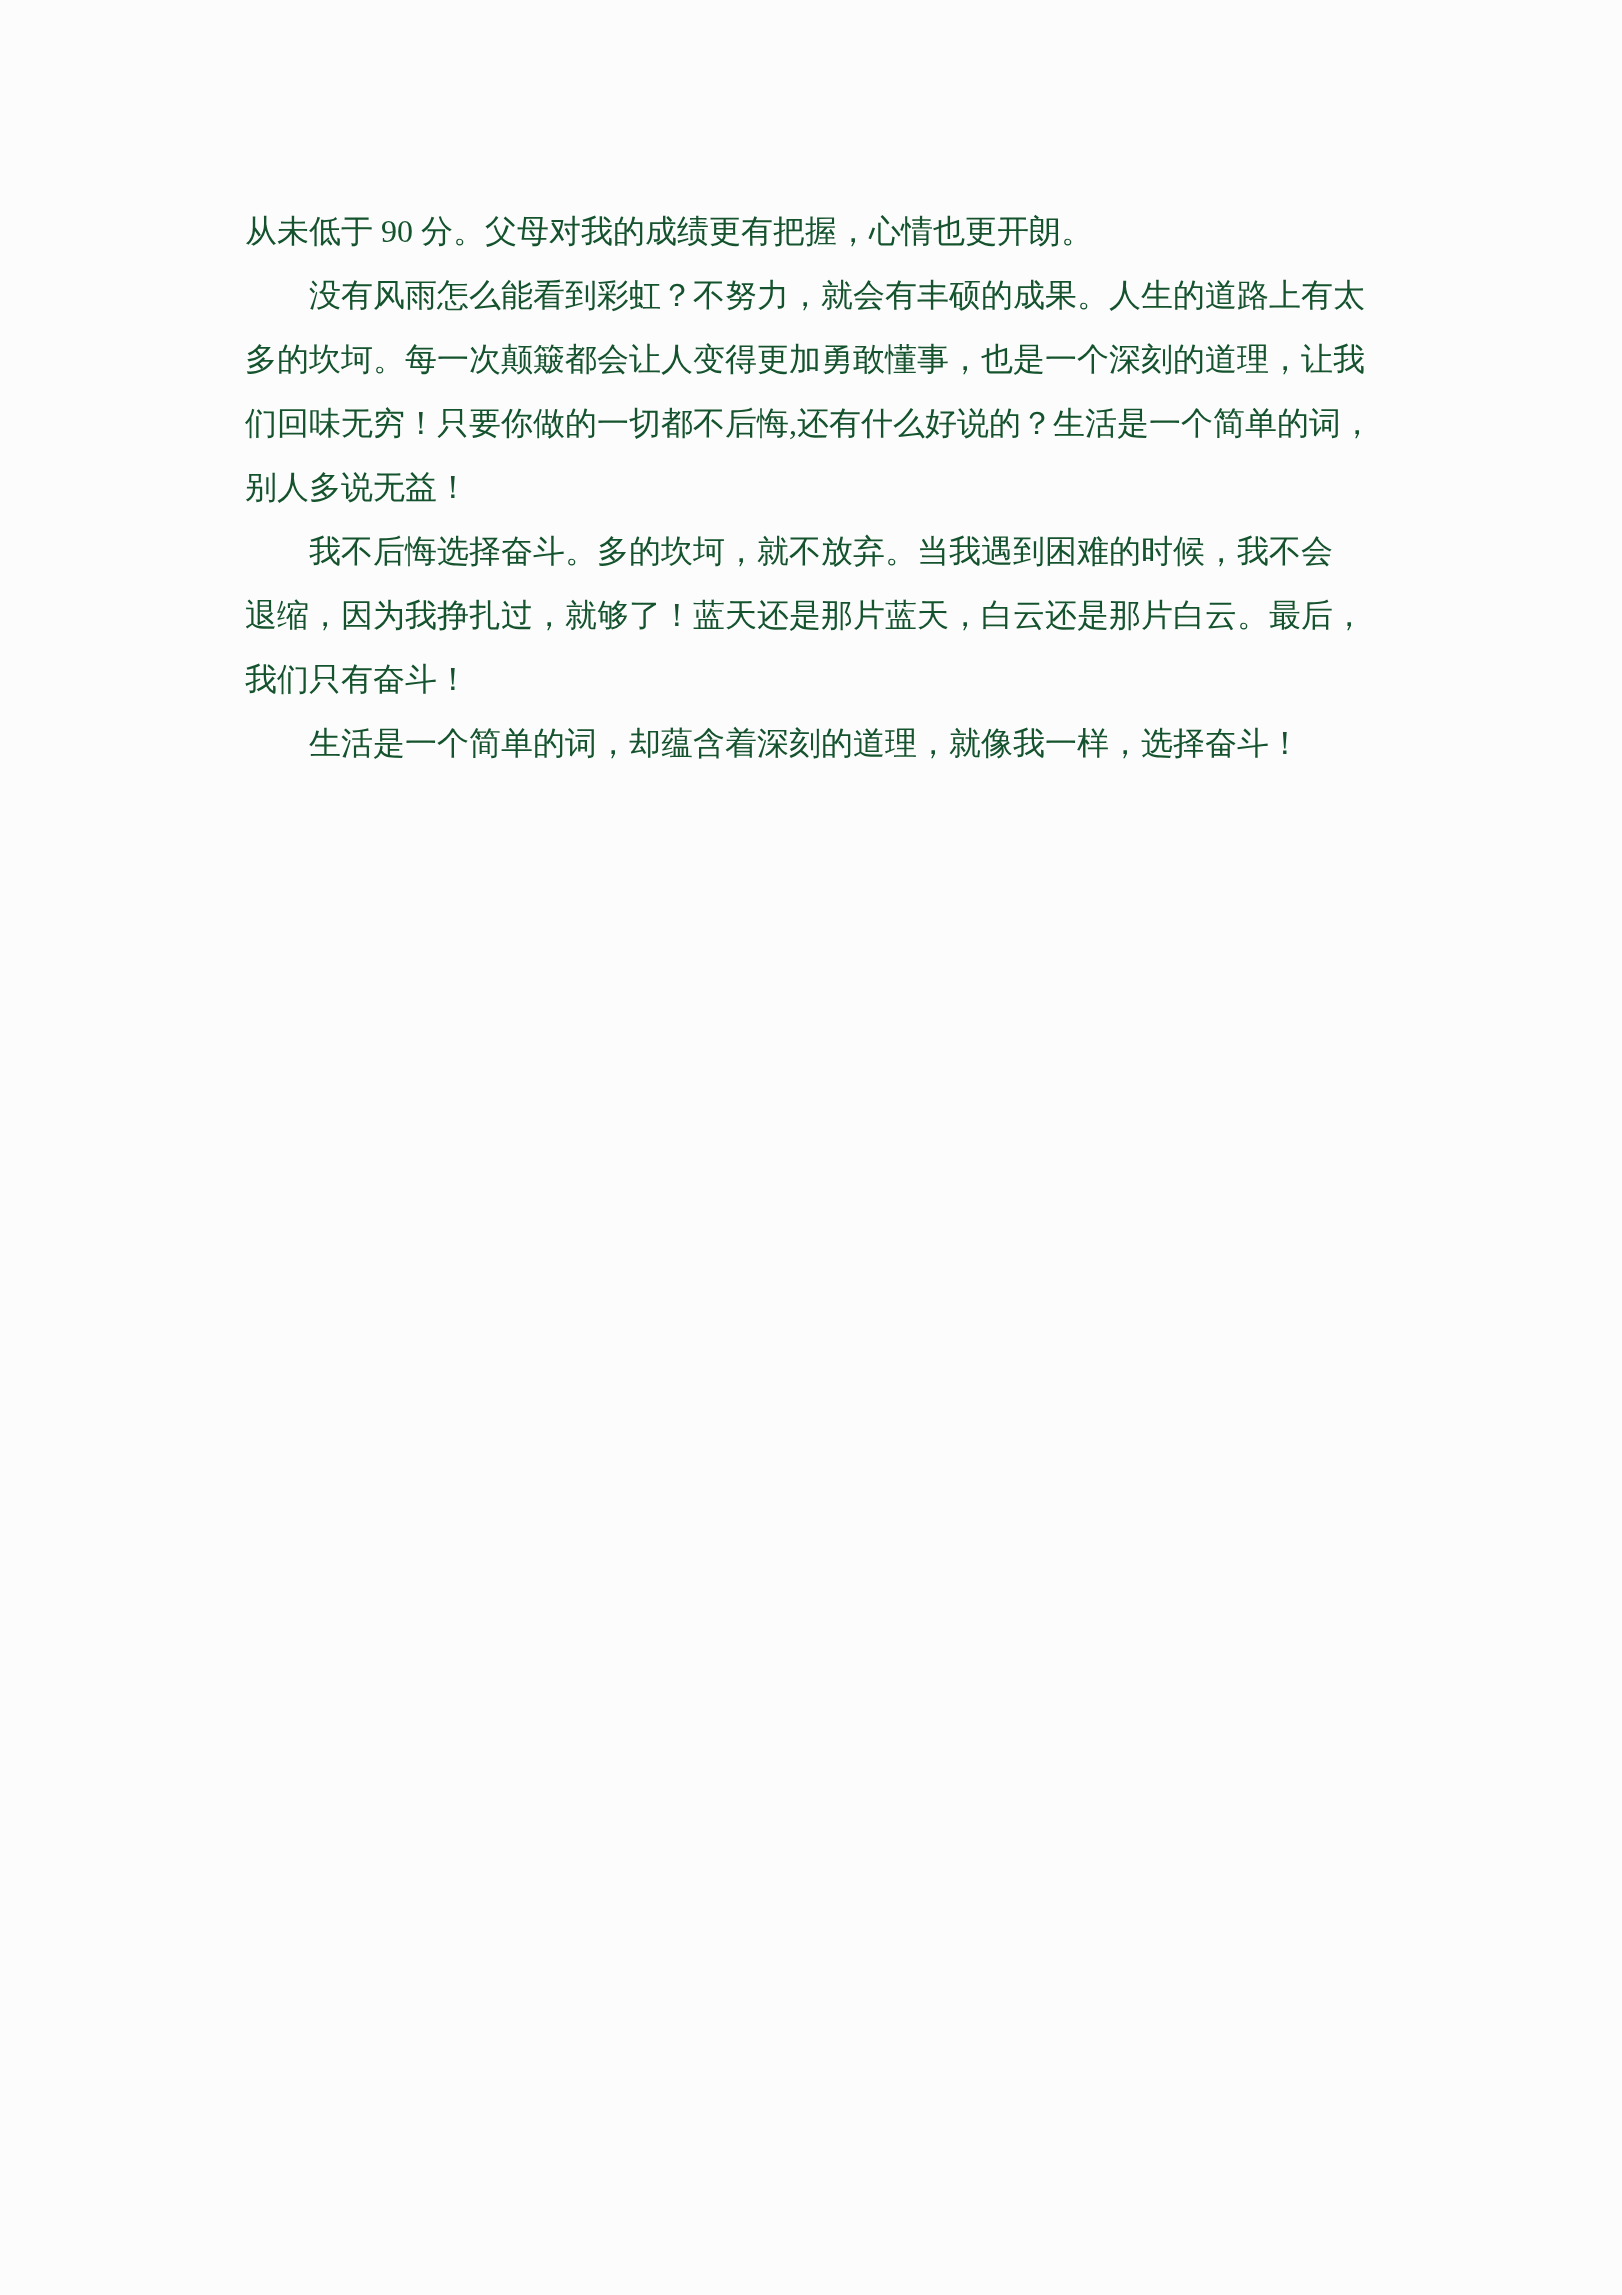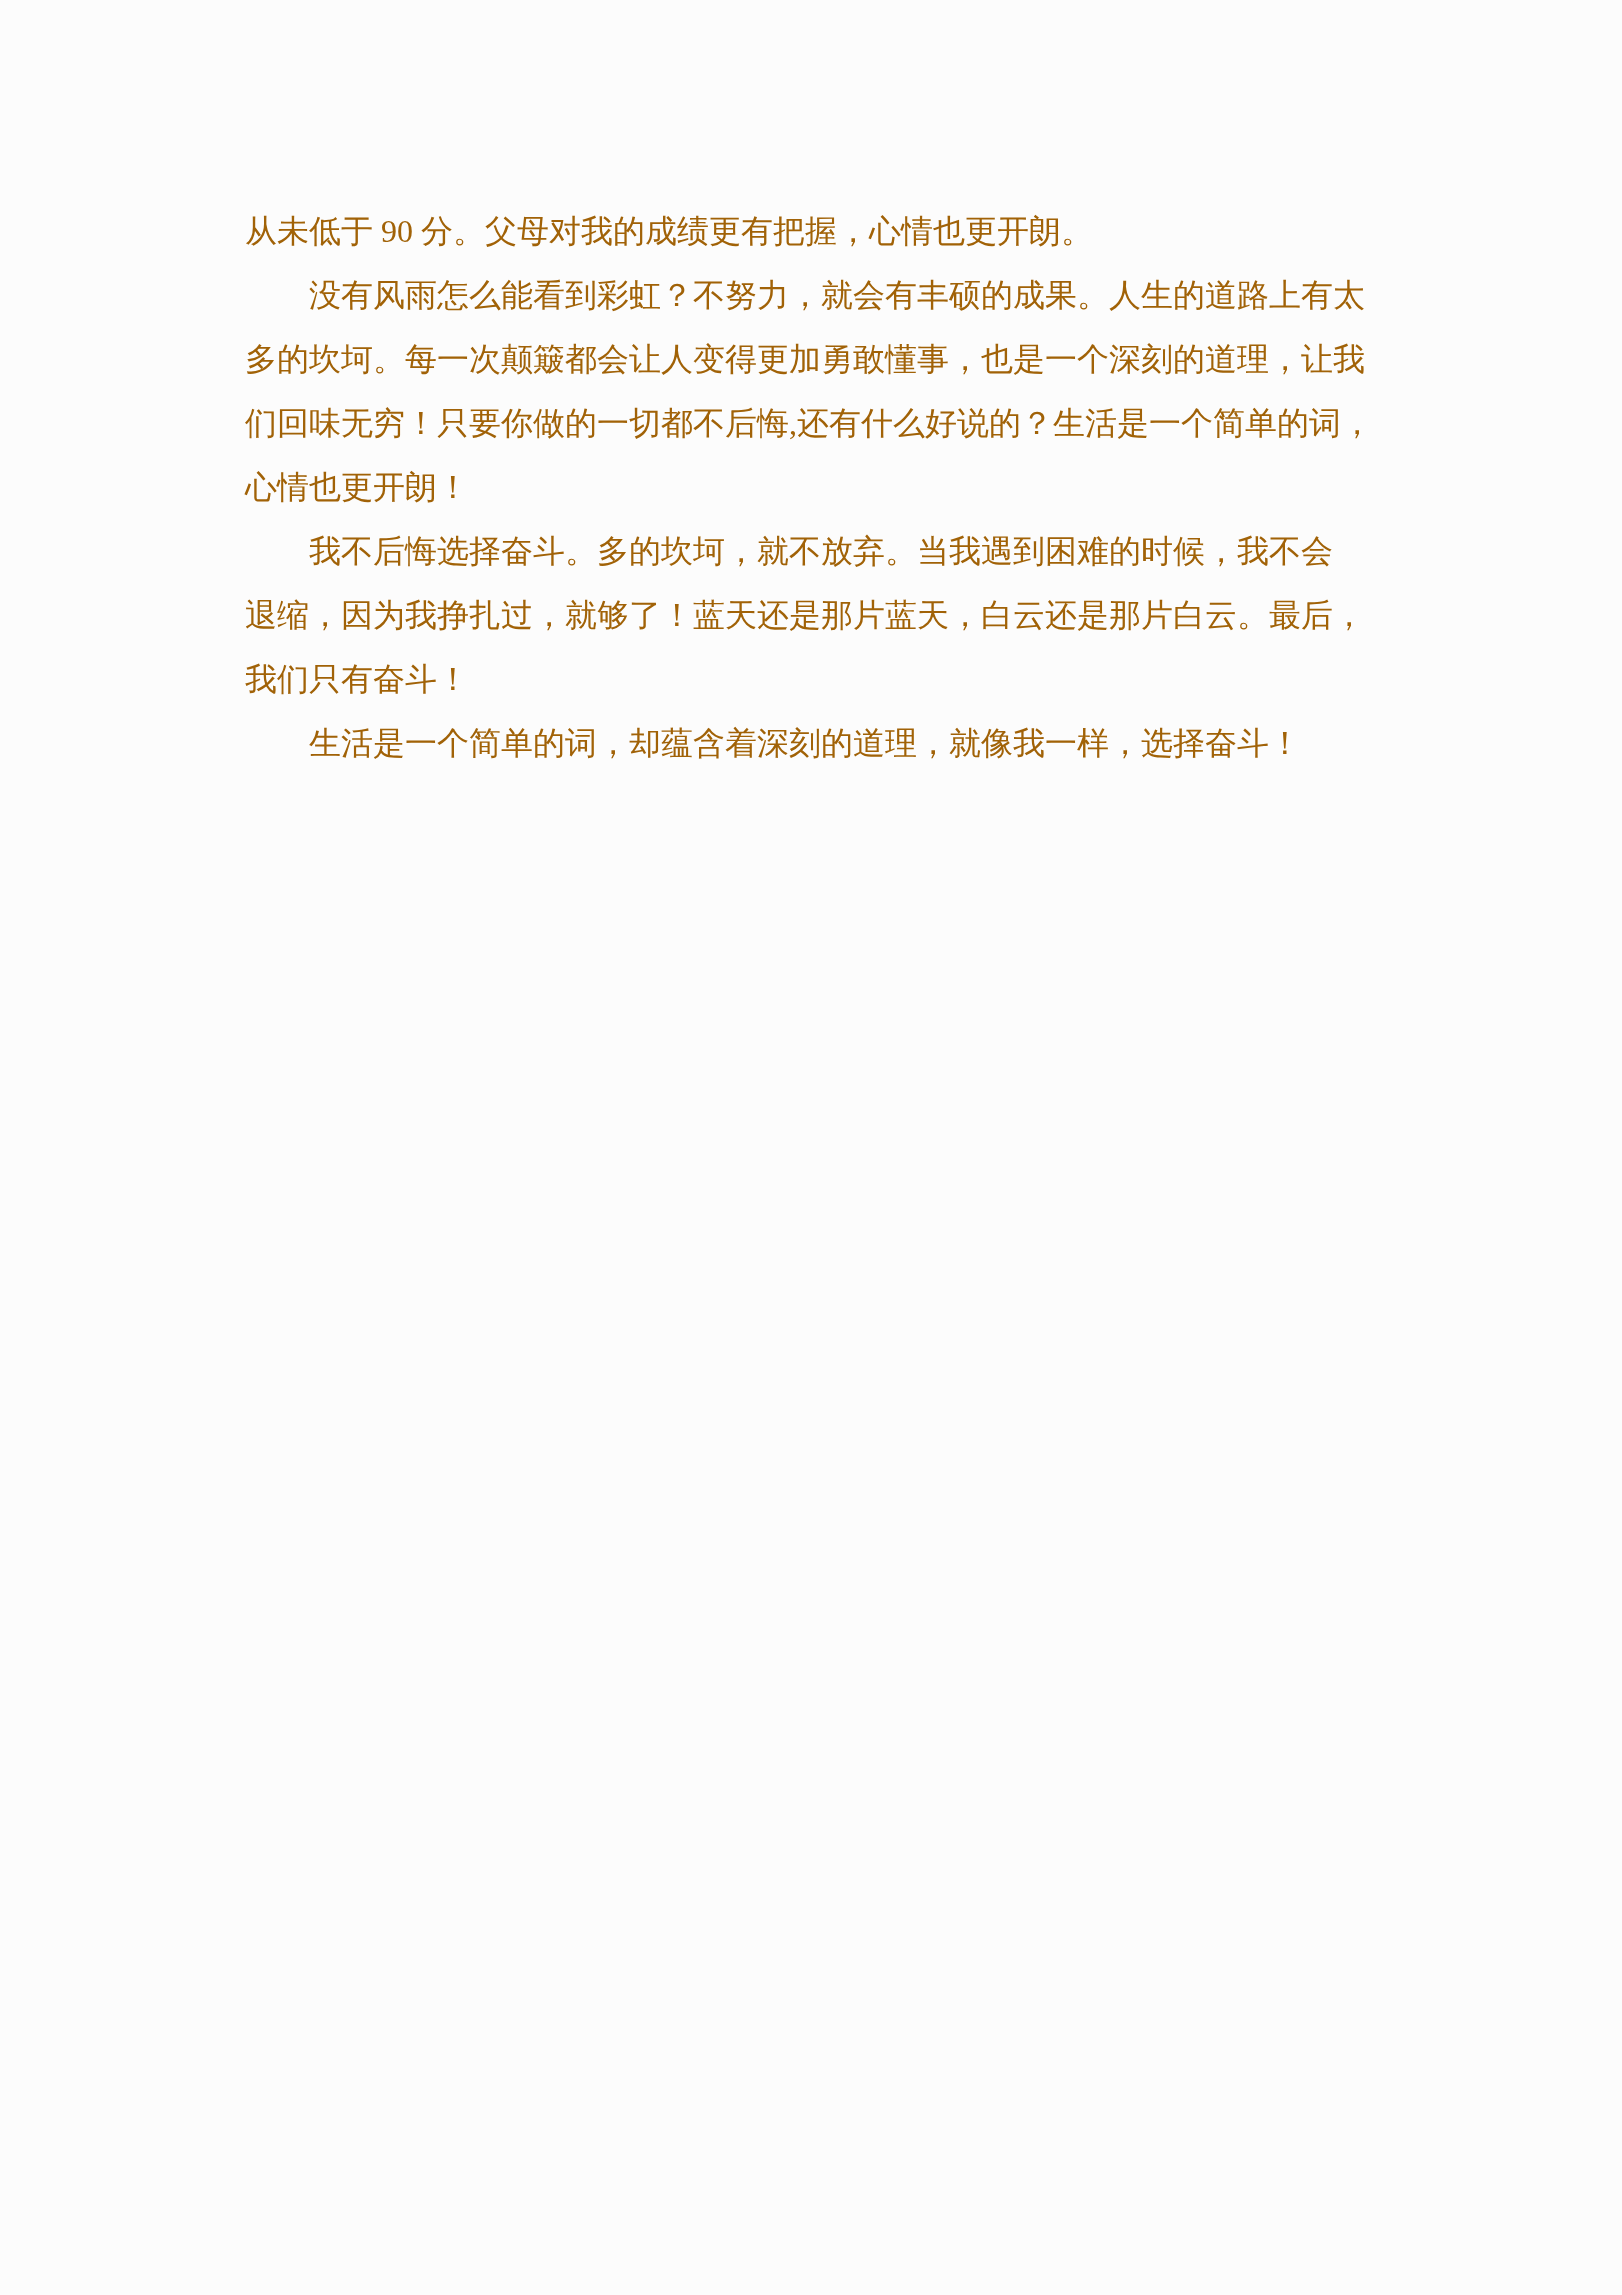--- a/index.html
+++ b/index.html
@@ -21,41 +21,41 @@
     height: 2295px;
     background: #fcfcfc;
   }
   .text-block {
     position: absolute;
     left: 245px;
     top: 199px;
     width: 1132px;
     font-family: "Liberation Serif", "DejaVu Serif", serif;
     font-size: 32px;
-    color: #a16207;
+    color: #14532d;
   }
   .text-line {
     height: 64px;
     line-height: 64px;
     white-space: nowrap;
     letter-spacing: 0;
   }
   .text-line.indent {
     padding-left: 64px;
   }
 </style>
 </head>
 <body>
 
 <div class="page">
   <div class="text-block">
       <div class="text-line">从未低于 90 分。父母对我的成绩更有把握，心情也更开朗。</div>
       <div class="text-line indent">没有风雨怎么能看到彩虹？不努力，就会有丰硕的成果。人生的道路上有太</div>
       <div class="text-line">多的坎坷。每一次颠簸都会让人变得更加勇敢懂事，也是一个深刻的道理，让我</div>
       <div class="text-line">们回味无穷！只要你做的一切都不后悔,还有什么好说的？生活是一个简单的词，</div>
-      <div class="text-line">心情也更开朗！</div>
+      <div class="text-line">别人多说无益！</div>
       <div class="text-line indent">我不后悔选择奋斗。多的坎坷，就不放弃。当我遇到困难的时候，我不会</div>
       <div class="text-line">退缩，因为我挣扎过，就够了！蓝天还是那片蓝天，白云还是那片白云。最后，</div>
       <div class="text-line">我们只有奋斗！</div>
       <div class="text-line indent">生活是一个简单的词，却蕴含着深刻的道理，就像我一样，选择奋斗！</div>
     </div>
 </div>
 
 
 </body></html>

